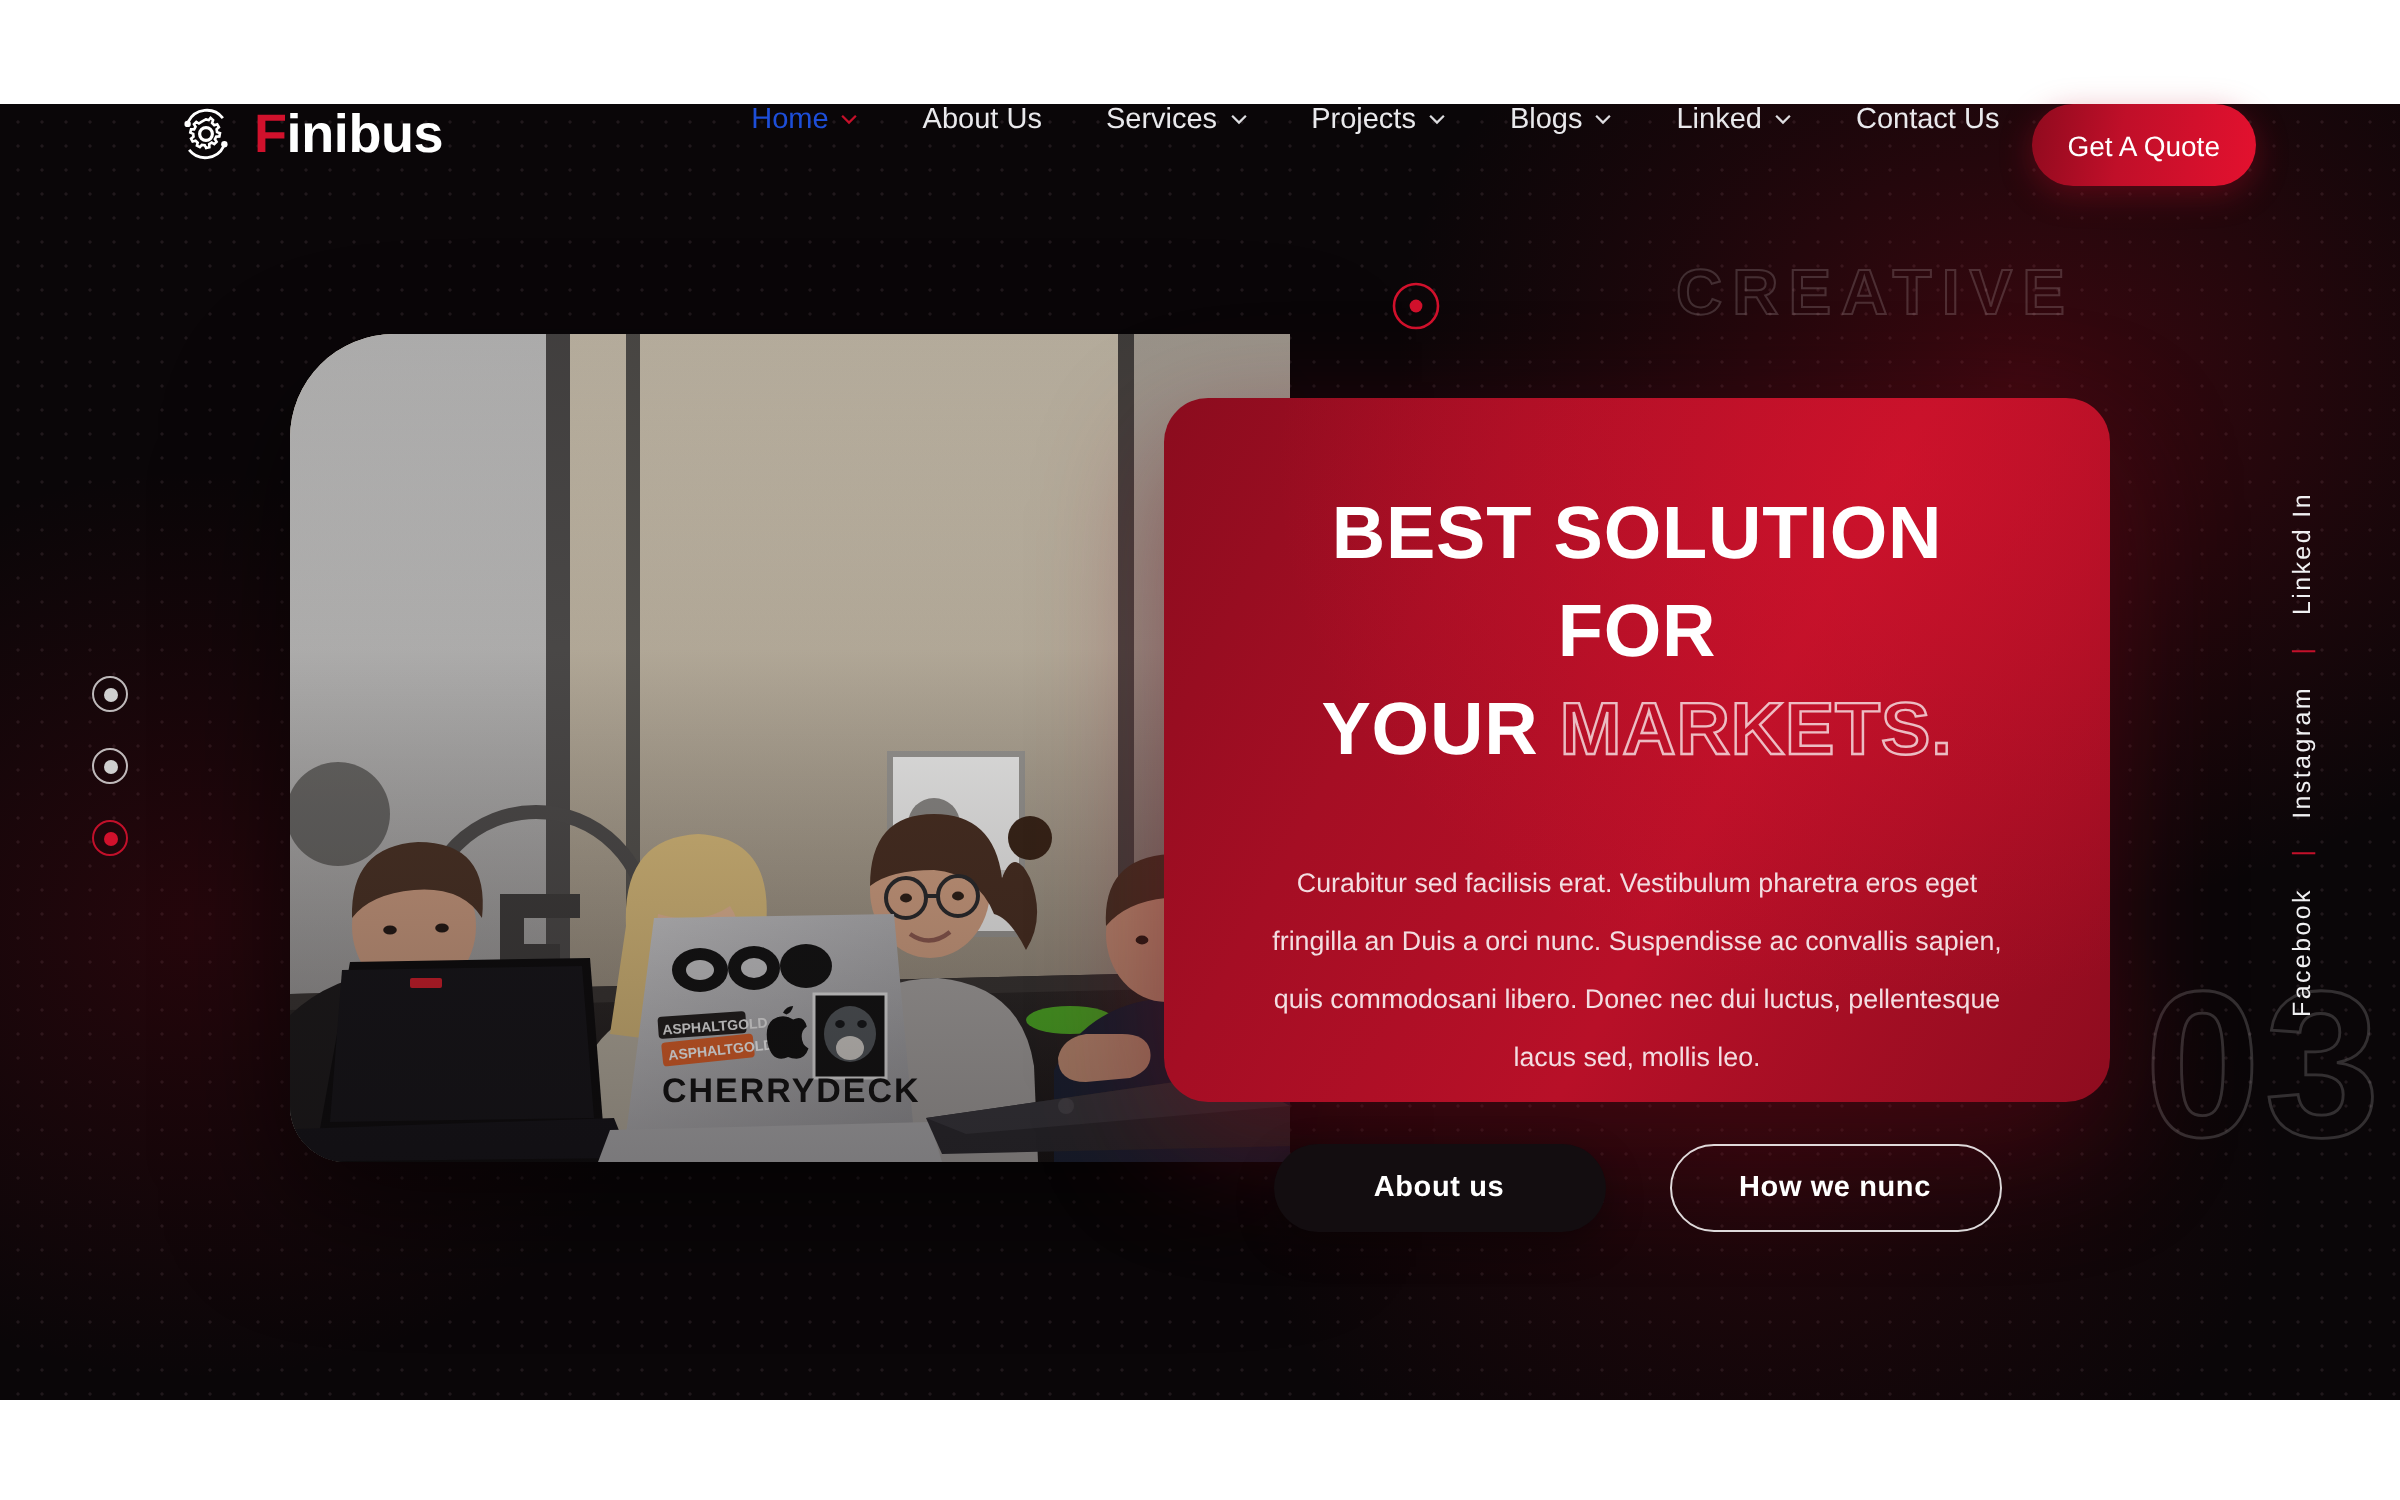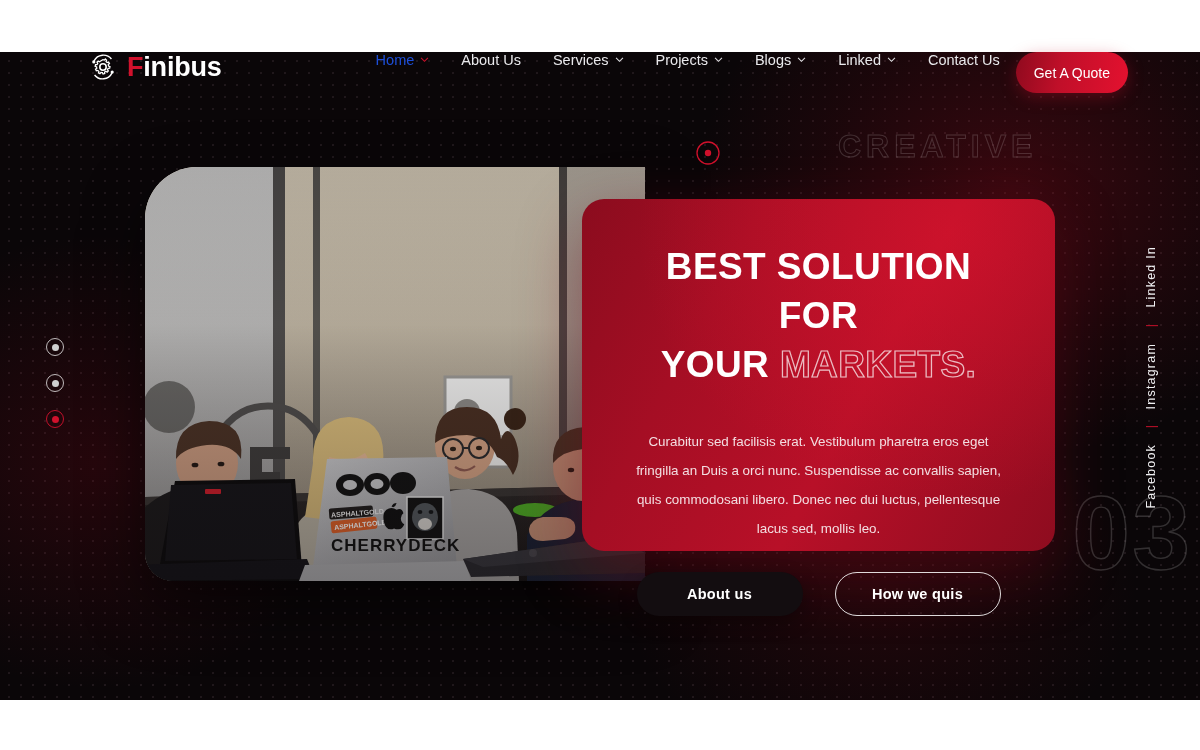--- a/index.html
+++ b/index.html
@@ -481,17 +481,17 @@
       <div>
         <span>YOUR</span>
         <span class="outline">MARKETS.</span>
       </div>
     </div>
 
     <p class="hero-para">Curabitur sed facilisis erat. Vestibulum pharetra eros eget fringilla an Duis a orci nunc. Suspendisse ac convallis sapien, quis commodosani libero. Donec nec dui luctus, pellentesque lacus sed, mollis leo.</p>
 
     <div class="cta-row">
       <button class="btn btn-dark">About us</button>
-      <button class="btn btn-ghost">How we quis</button>
+      <button class="btn btn-ghost">How we nunc</button>
     </div>
   </div>
 
 </div>
 
 </body></html>

